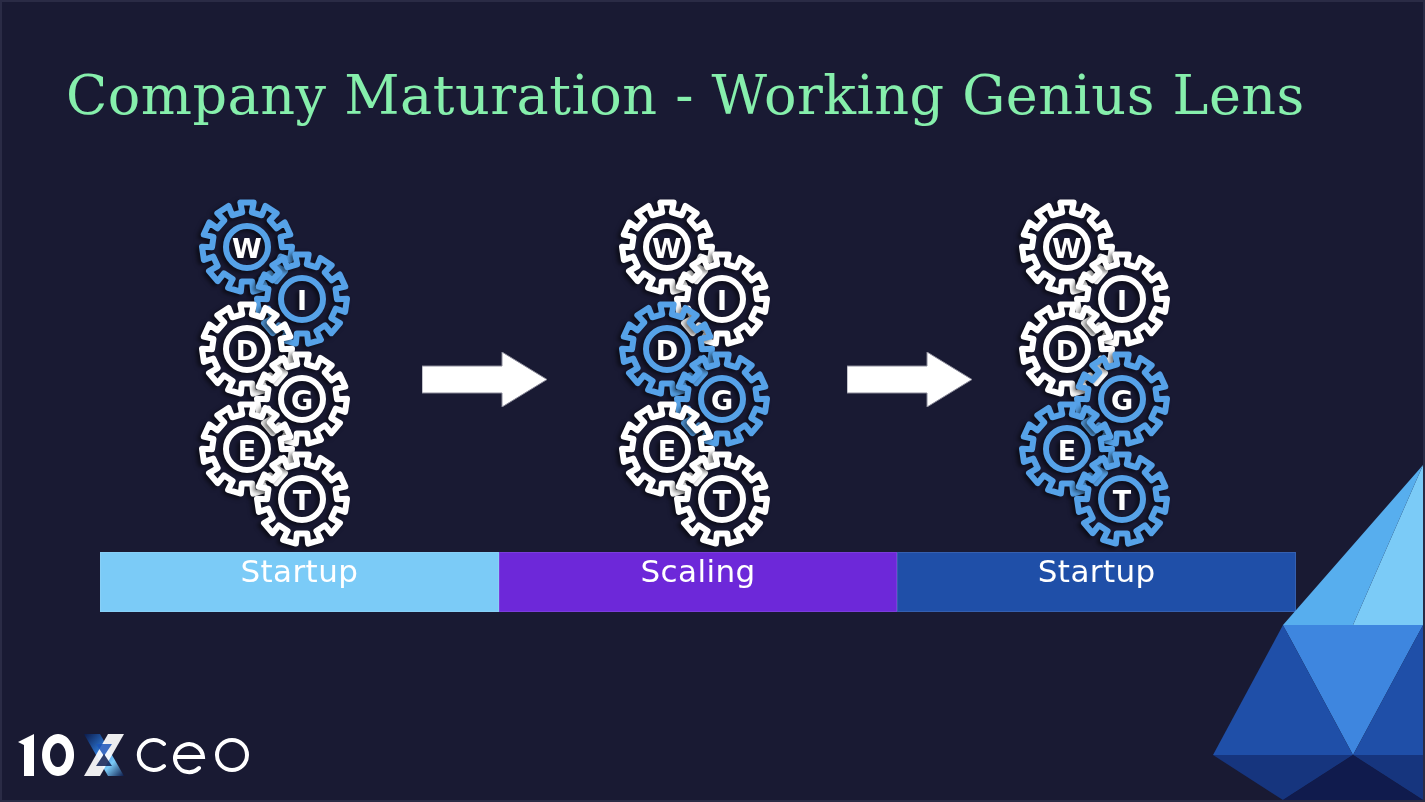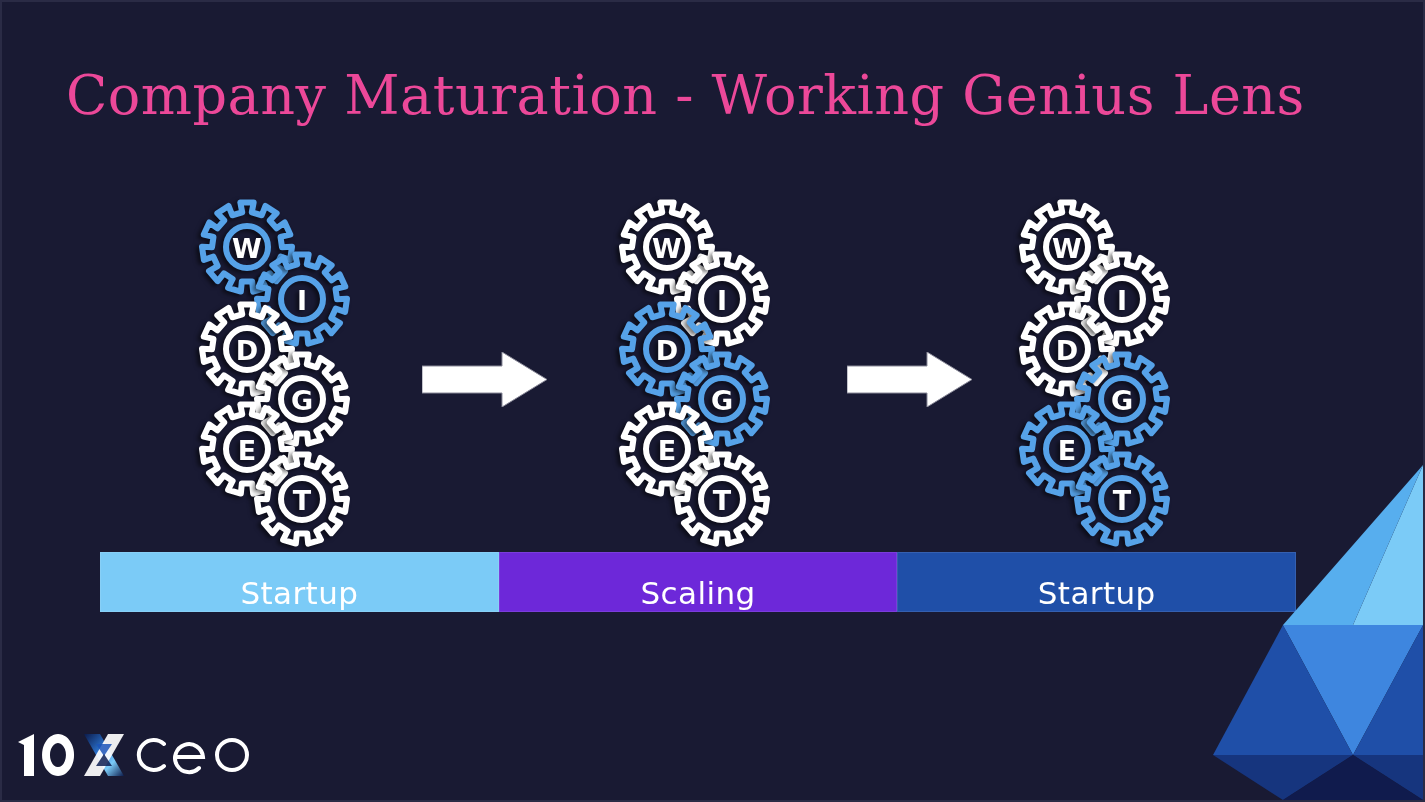--- a/index.html
+++ b/index.html
@@ -19,21 +19,21 @@
 
   
   #title{
     position:absolute;
     left:64px;
     top:62px;
     width:1200px;
     font-family:"DejaVu Serif", "Liberation Serif", serif;
     font-size:54px;
     line-height:64px;
-    color:#ec4899;
+    color:#86efac;
     letter-spacing:0.5px;
     white-space:nowrap;
   }
 
   
   #corner-deco{
     position:absolute;
     right:0;
     bottom:0;
     width:245px;
@@ -84,21 +84,21 @@
     left:98px;
     top:550px;
     width:1196px;
     height:60px;
     display:flex;
     box-sizing:border-box;
   }
   .stage-seg{
     flex:1 1 0;
     display:flex;
-    align-items:flex-end;
+    align-items:flex-start;
     justify-content:center;
     color:#ffffff;
     font-family:"DejaVu Sans", "Liberation Sans", sans-serif;
     font-size:31px;
     letter-spacing:0.4px;
     box-sizing:border-box;
     border:1px solid rgba(255,255,255,0.10);
   }
 
   

